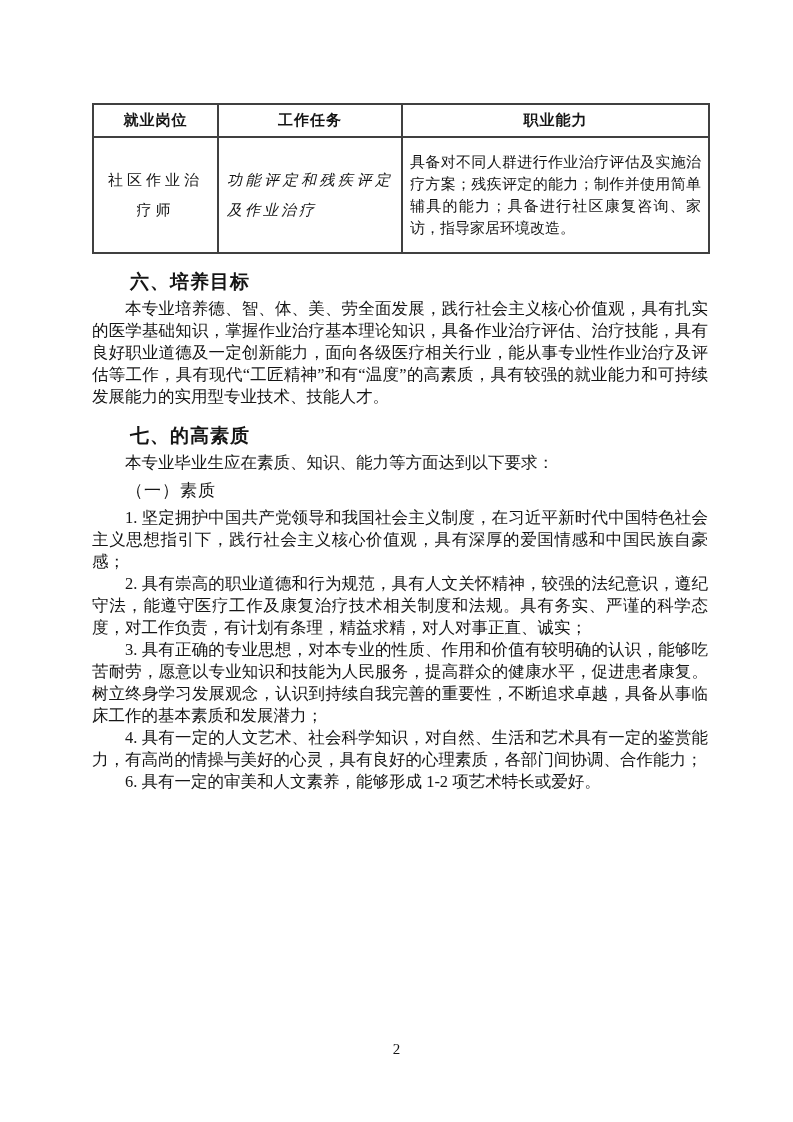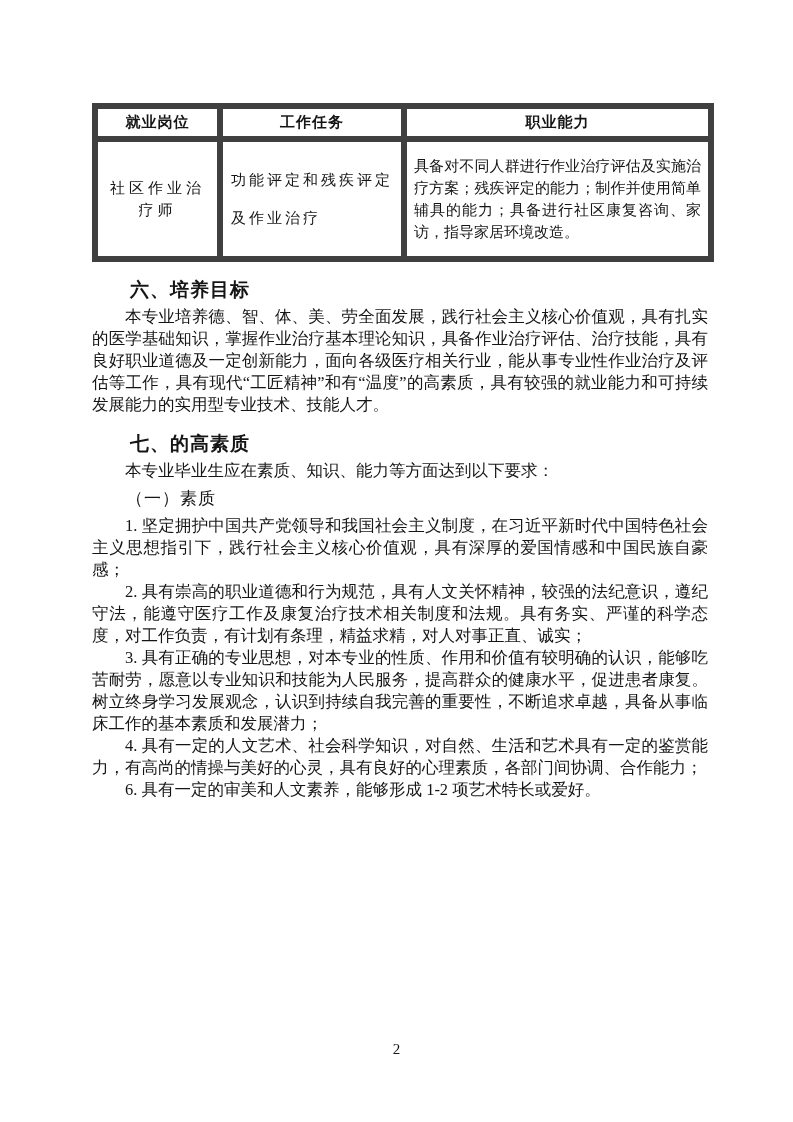--- a/index.html
+++ b/index.html
@@ -19,21 +19,21 @@
     top: 103px;
     width: 616px;
   }
   table.jobs {
     width: 616px;
     border-collapse: collapse;
     table-layout: fixed;
     border: 2px solid #000;
   }
   table.jobs th, table.jobs td {
-    border: 6px solid #404040;
+    border: 2px solid #404040;
     overflow: hidden;
   }
   table.jobs col.c1 { width: 125px; }
   table.jobs col.c2 { width: 184px; }
   table.jobs col.c3 { width: 307px; }
   table.jobs thead th {
     height: 33px;
     font-family: "Liberation Sans", "DejaVu Sans", sans-serif;
     font-weight: 700;
     font-size: 15px;
@@ -41,29 +41,30 @@
     vertical-align: middle;
     letter-spacing: 1px;
   }
   table.jobs tbody td {
     height: 88px;
     vertical-align: middle;
     font-size: 15px;
   }
   td.cell-position {
     text-align: center;
-    line-height: 22px;
+    line-height: 30px;
     letter-spacing: 4px;
     padding: 2px 9px;
   }
   td.cell-tasks {
     text-align: justify;
-    line-height: 38px;
+    line-height: 30px;
     letter-spacing: 3px;
     padding: 2px 8px;
+    font-style: italic;
   }
   td.cell-abilities {
     text-align: justify;
     line-height: 22px;
     padding: 13px 7px;
   }
   h2.sec-title {
     font-family: "Liberation Sans", "DejaVu Sans", sans-serif;
     font-weight: 700;
     font-size: 19px;

